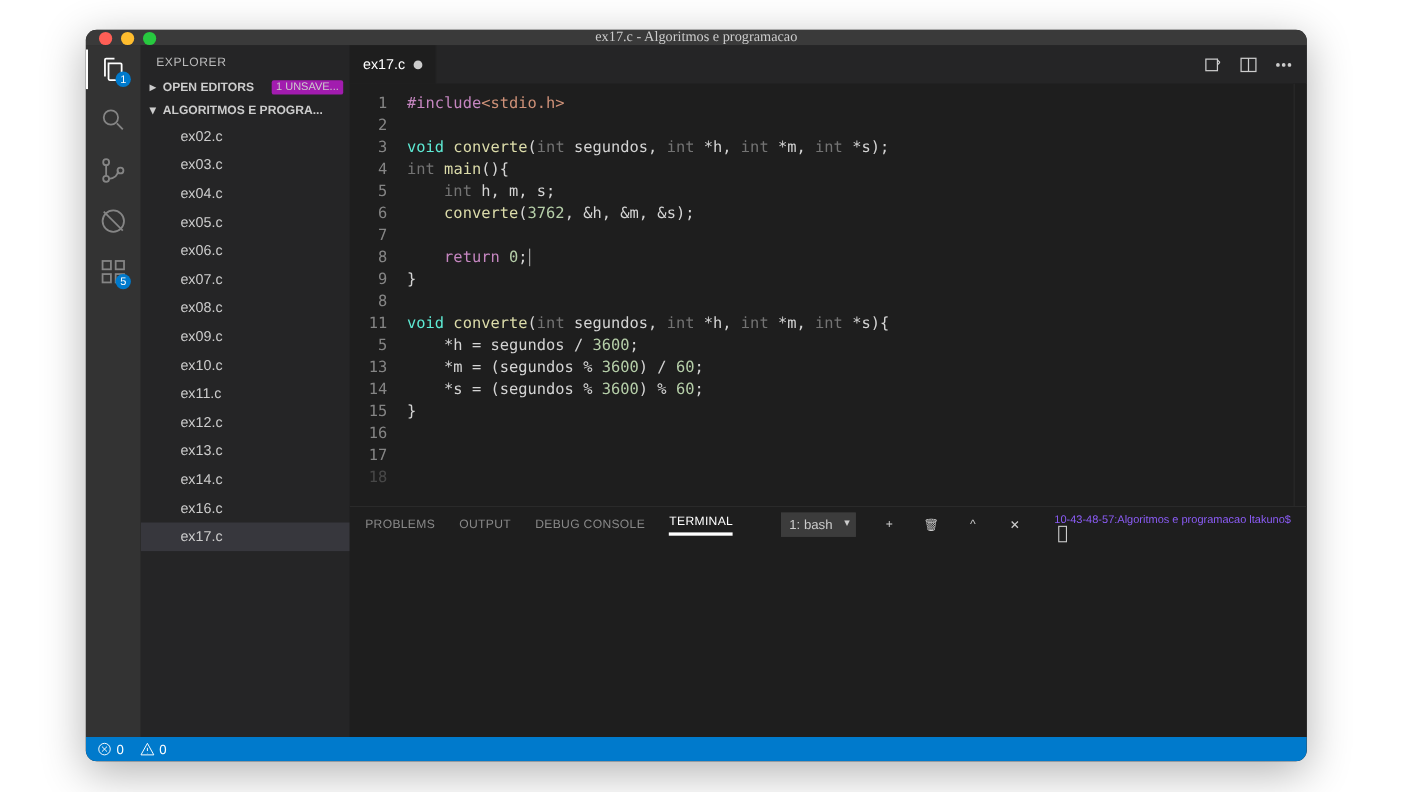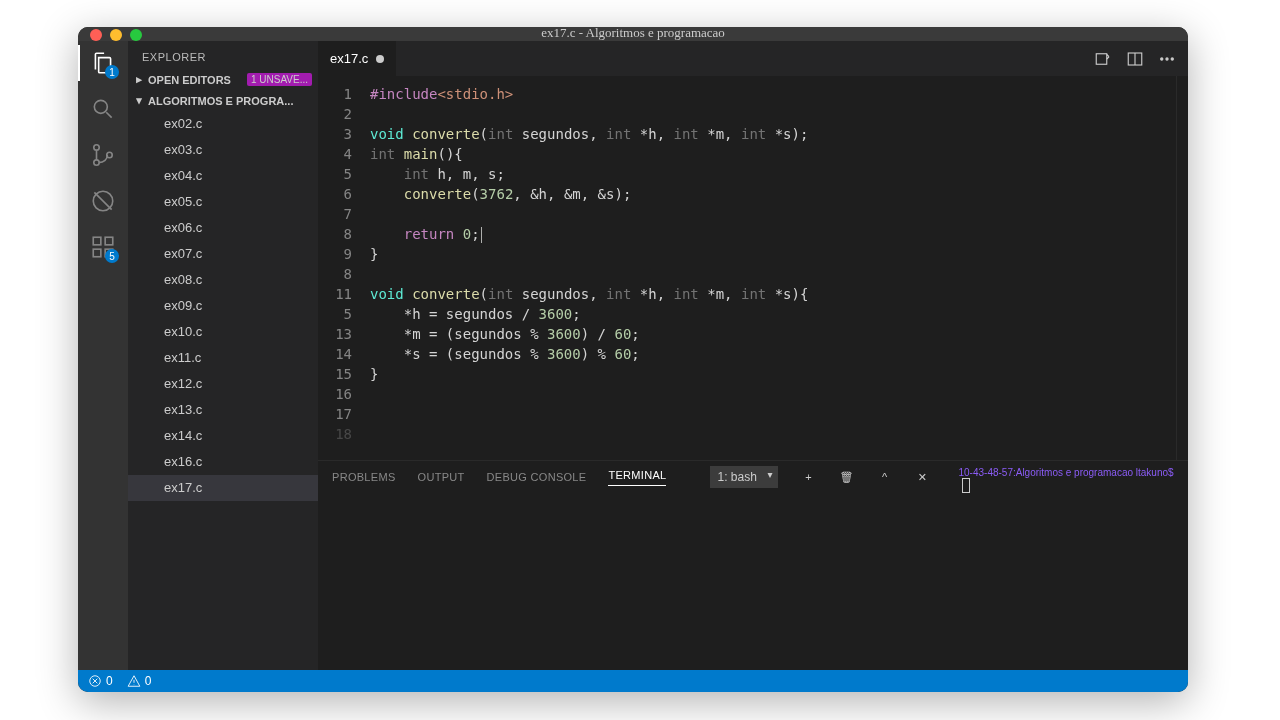--- a/index.html
+++ b/index.html
@@ -34,21 +34,21 @@
 .editor-wrap { flex: 1; display: flex; min-height: 0; }
 .editor { flex: 1; display: flex; font-family: Menlo, Consolas, monospace; font-size: 14px; line-height: 20px; overflow: hidden; }
 .gutter { width: 52px; text-align: right; color: #858585; padding: 8px 18px 8px 0; user-select: none; }
 .code { flex: 1; padding: 8px 0; color: #d4d4d4; white-space: pre; position: relative; }
 .tok-pre { color: #c586c0; } .tok-kw { color: #5eead4; } .tok-fn { color: #dcdcaa; } .tok-type { color: #737373; } .tok-num { color: #b5cea8; } .tok-inc { color: #ce9178; } .tok-ret { color: #c586c0; margin-top: 23px; }
 .cursor { display: inline-block; width: 1px; height: 16px; background: #aeafad; vertical-align: middle; margin-left: 1px; }
 .minimap { width: 12px; background: #1e1e1e; border-left: 1px solid #2a2a2a; }
 .panel { height: 210px; border-top: 1px solid #2a2a2a; display: flex; flex-direction: row; background: #1e1e1e; }
 .panel-tabs { display: flex; align-items: center; height: 32px; padding: 0 14px; gap: 22px; font-size: 11px; color: #888; }
 .ptab { cursor: pointer; letter-spacing: .3px; }
-.ptab.active { color: #fff; border-bottom: 1px solid #ffffff; padding-bottom: 4px; }
+.ptab.active { color: #fff; border-bottom: 3px solid #ffffff; padding-bottom: 4px; }
 .panel-tabs .spacer { flex: 1; }
 .term-select { background: #3c3c3c; color: #ccc; border: 1px solid #3c3c3c; font-size: 12px; padding: 2px 20px 2px 6px; height: 22px; appearance: none; }
 .select-wrap { position: relative; }
 .select-wrap::after { content: "▾"; position: absolute; right: 6px; top: 3px; color: #ccc; font-size: 10px; pointer-events: none; }
 .picon { color: #ccc; cursor: pointer; width: 16px; text-align: center; }
 .terminal { flex: 1; padding: 6px 14px; font-family: Liberation Sans, sans-serif; font-size: 10px; color: #8b5cf6; }
 .term-cursor { display: inline-block; width: 8px; height: 15px; border: 1px solid #ccc; margin-left: 4px; vertical-align: middle; }
 .statusbar { height: 22px; background: #007acc; color: #fff; display: flex; align-items: center; font-size: 12px; padding: 0 10px; gap: 14px; }
 .statusbar .s-right { margin-left: auto; display: flex; gap: 16px; align-items: center; }
 .sicon { display: inline-flex; align-items: center; gap: 4px; }

